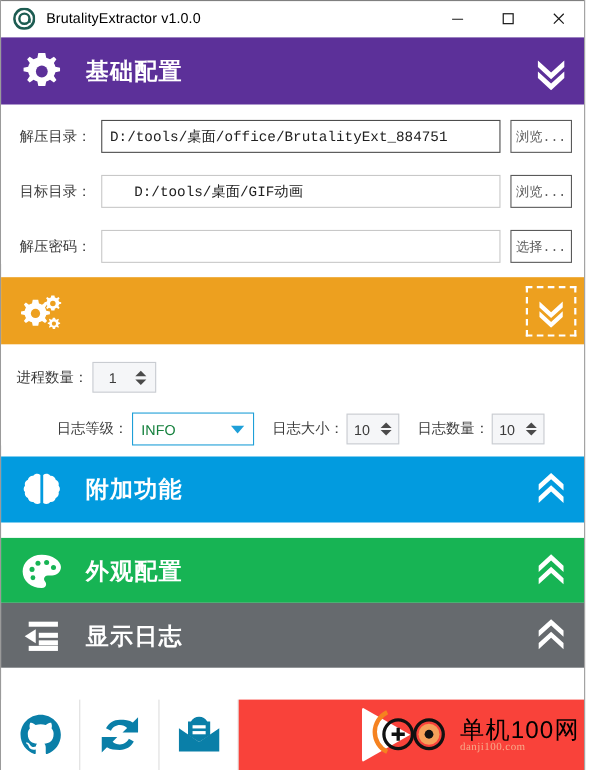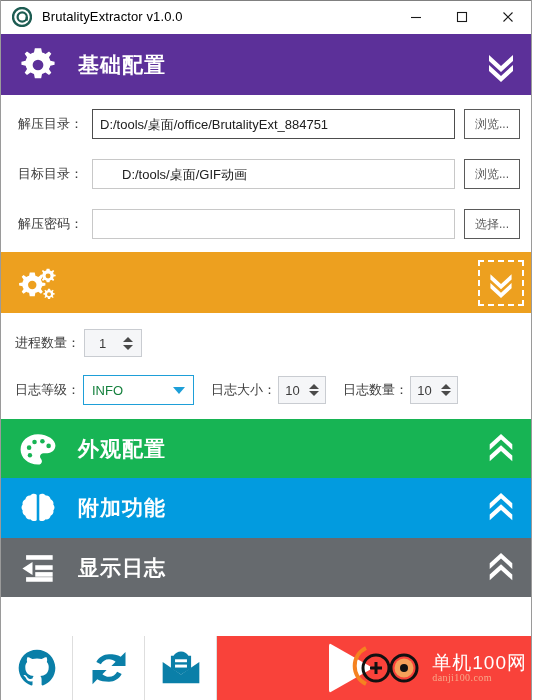--- a/index.html
+++ b/index.html
@@ -114,20 +114,21 @@
   
   .panel-basic {
     padding-top: 13px;
     background: #ffffff;
   }
   .form-row {
     display: flex;
     align-items: center;
     height: 32px;
     margin-bottom: 18px;
+    font-family: Liberation Mono, monospace;
   }
   .form-label {
     width: 78px;
     text-align: right;
     font-size: 13px;
     color: #3c3c3c;
     margin-left: 4px;
     margin-right: 9px;
     white-space: nowrap;
   }
@@ -288,22 +289,22 @@
     align-items: center;
     pointer-events: none;
   }
   .wm-mark { margin-right: 2px; }
   .wm-text {
     display: flex;
     flex-direction: column;
     line-height: 1.05;
   }
   .wm-cn {
-    font-size: 19px;
-    color: #ffffff;
+    font-size: 22px;
+    color: #000000;
     letter-spacing: 1px;
   }
   .wm-en {
     font-size: 10px;
     color: #F7A98A;
     font-family: Liberation Serif, serif;
     letter-spacing: 0.4px;
   }
 </style>
 </head>
@@ -398,21 +399,21 @@
       <span class="spin" style="width:58px; margin-left:4px;">
         <span class="val" style="flex:1 1 auto;">1</span>
         <span class="caret-col">
           <span class="tri-up"></span>
           <span class="tri-dn"></span>
         </span>
       </span>
     </div>
 
 
-    <div class="adv-row" style="margin-left:14px; margin-top:18px;">
+    <div class="adv-row" style="margin-left:14px; margin-top:18px;justify-content:center;">
       <span class="adv-label">日志等级：</span>
       <span class="combo" style="margin-left:3px;">
         <span class="cval">INFO</span>
         <span class="cdown"></span>
       </span>
       <span class="adv-label" style="margin-left:17px;">日志大小：</span>
       <span class="spin" style="width:48px; margin-left:2px;">
         <span class="val" style="flex:1 1 auto;">10</span>
         <span class="caret-col" style="gap:2px; margin-right:3px;">
           <span class="tri-up"></span>
@@ -423,48 +424,48 @@
       <span class="spin" style="width:48px; margin-left:2px;">
         <span class="val" style="flex:1 1 auto;">10</span>
         <span class="caret-col" style="gap:2px; margin-right:3px;">
           <span class="tri-up"></span>
           <span class="tri-dn"></span>
         </span>
       </span>
     </div>
   </div>
 
+  <div class="section-head sec-blue">
+    <span class="sec-icon">
+      <svg width="44" height="44" viewBox="0 0 48 48">
+        <path fill="#ffffff" d="M22.6 9.5 c-2.2-1.6-5.4-1.3-7 .9 -2.6-.3-5 1.5-5.4 4 -2.3 .9-3.6 3.4-2.9 5.8 -1.7 1.8-1.7 4.6 0 6.4 -.7 2.4 .6 4.9 2.9 5.8 .4 2.5 2.8 4.3 5.4 4 1.6 2.2 4.8 2.5 7 .9z"></path>
+        <path fill="#ffffff" d="M25.4 9.5 c2.2-1.6 5.4-1.3 7 .9 2.6-.3 5 1.5 5.4 4 2.3 .9 3.6 3.4 2.9 5.8 1.7 1.8 1.7 4.6 0 6.4 .7 2.4-.6 4.9-2.9 5.8 -.4 2.5-2.8 4.3-5.4 4 -1.6 2.2-4.8 2.5-7 .9z"></path>
+      </svg>
+    </span>
+    <span class="sec-title">附加功能</span>
+    <span class="sec-toggle">
+      <svg width="32" height="32" viewBox="0 0 34 34">
+        <path d="M5 18 L17 7 L29 18 L29 12 L17 1 L5 12 Z" fill="#ffffff"></path>
+        <path d="M5 30 L17 19 L29 30 L29 24 L17 13 L5 24 Z" fill="#ffffff"></path>
+      </svg>
+    </span>
+  </div>
+
   <div class="section-head sec-green" style="margin-top:14px;">
     <span class="sec-icon">
       <svg width="44" height="44" viewBox="0 0 48 48">
         <path fill="#ffffff" d="M24 8 C13 8 5 15.6 5 24.6 C5 33.6 13 41 24 41 c2.6 0 4.3-1.6 4.3-3.7 0-1.1-.5-1.9-1.1-2.7-.6-.8-1-1.5-1-2.5 0-2 1.7-3.6 3.8-3.6h4.2c4.9 0 8.8-3.7 8.8-8.3C43 14.4 34.7 8 24 8z"></path>
         <circle cx="14.3" cy="22.5" r="2.5" fill="#17B454"></circle>
         <circle cx="20.2" cy="16.4" r="2.5" fill="#17B454"></circle>
         <circle cx="28.8" cy="15.6" r="2.5" fill="#17B454"></circle>
         <circle cx="35.6" cy="20.6" r="2.5" fill="#17B454"></circle>
         <circle cx="15.2" cy="30.8" r="2.4" fill="#17B454"></circle>
       </svg>
     </span>
     <span class="sec-title">外观配置</span>
-    <span class="sec-toggle">
-      <svg width="32" height="32" viewBox="0 0 34 34">
-        <path d="M5 18 L17 7 L29 18 L29 12 L17 1 L5 12 Z" fill="#ffffff"></path>
-        <path d="M5 30 L17 19 L29 30 L29 24 L17 13 L5 24 Z" fill="#ffffff"></path>
-      </svg>
-    </span>
-  </div>
-
-  <div class="section-head sec-blue">
-    <span class="sec-icon">
-      <svg width="44" height="44" viewBox="0 0 48 48">
-        <path fill="#ffffff" d="M22.6 9.5 c-2.2-1.6-5.4-1.3-7 .9 -2.6-.3-5 1.5-5.4 4 -2.3 .9-3.6 3.4-2.9 5.8 -1.7 1.8-1.7 4.6 0 6.4 -.7 2.4 .6 4.9 2.9 5.8 .4 2.5 2.8 4.3 5.4 4 1.6 2.2 4.8 2.5 7 .9z"></path>
-        <path fill="#ffffff" d="M25.4 9.5 c2.2-1.6 5.4-1.3 7 .9 2.6-.3 5 1.5 5.4 4 2.3 .9 3.6 3.4 2.9 5.8 1.7 1.8 1.7 4.6 0 6.4 .7 2.4-.6 4.9-2.9 5.8 -.4 2.5-2.8 4.3-5.4 4 -1.6 2.2-4.8 2.5-7 .9z"></path>
-      </svg>
-    </span>
-    <span class="sec-title">附加功能</span>
     <span class="sec-toggle">
       <svg width="32" height="32" viewBox="0 0 34 34">
         <path d="M5 18 L17 7 L29 18 L29 12 L17 1 L5 12 Z" fill="#ffffff"></path>
         <path d="M5 30 L17 19 L29 30 L29 24 L17 13 L5 24 Z" fill="#ffffff"></path>
       </svg>
     </span>
   </div>
 
   <div class="section-head sec-gray">
     <span class="sec-icon">

